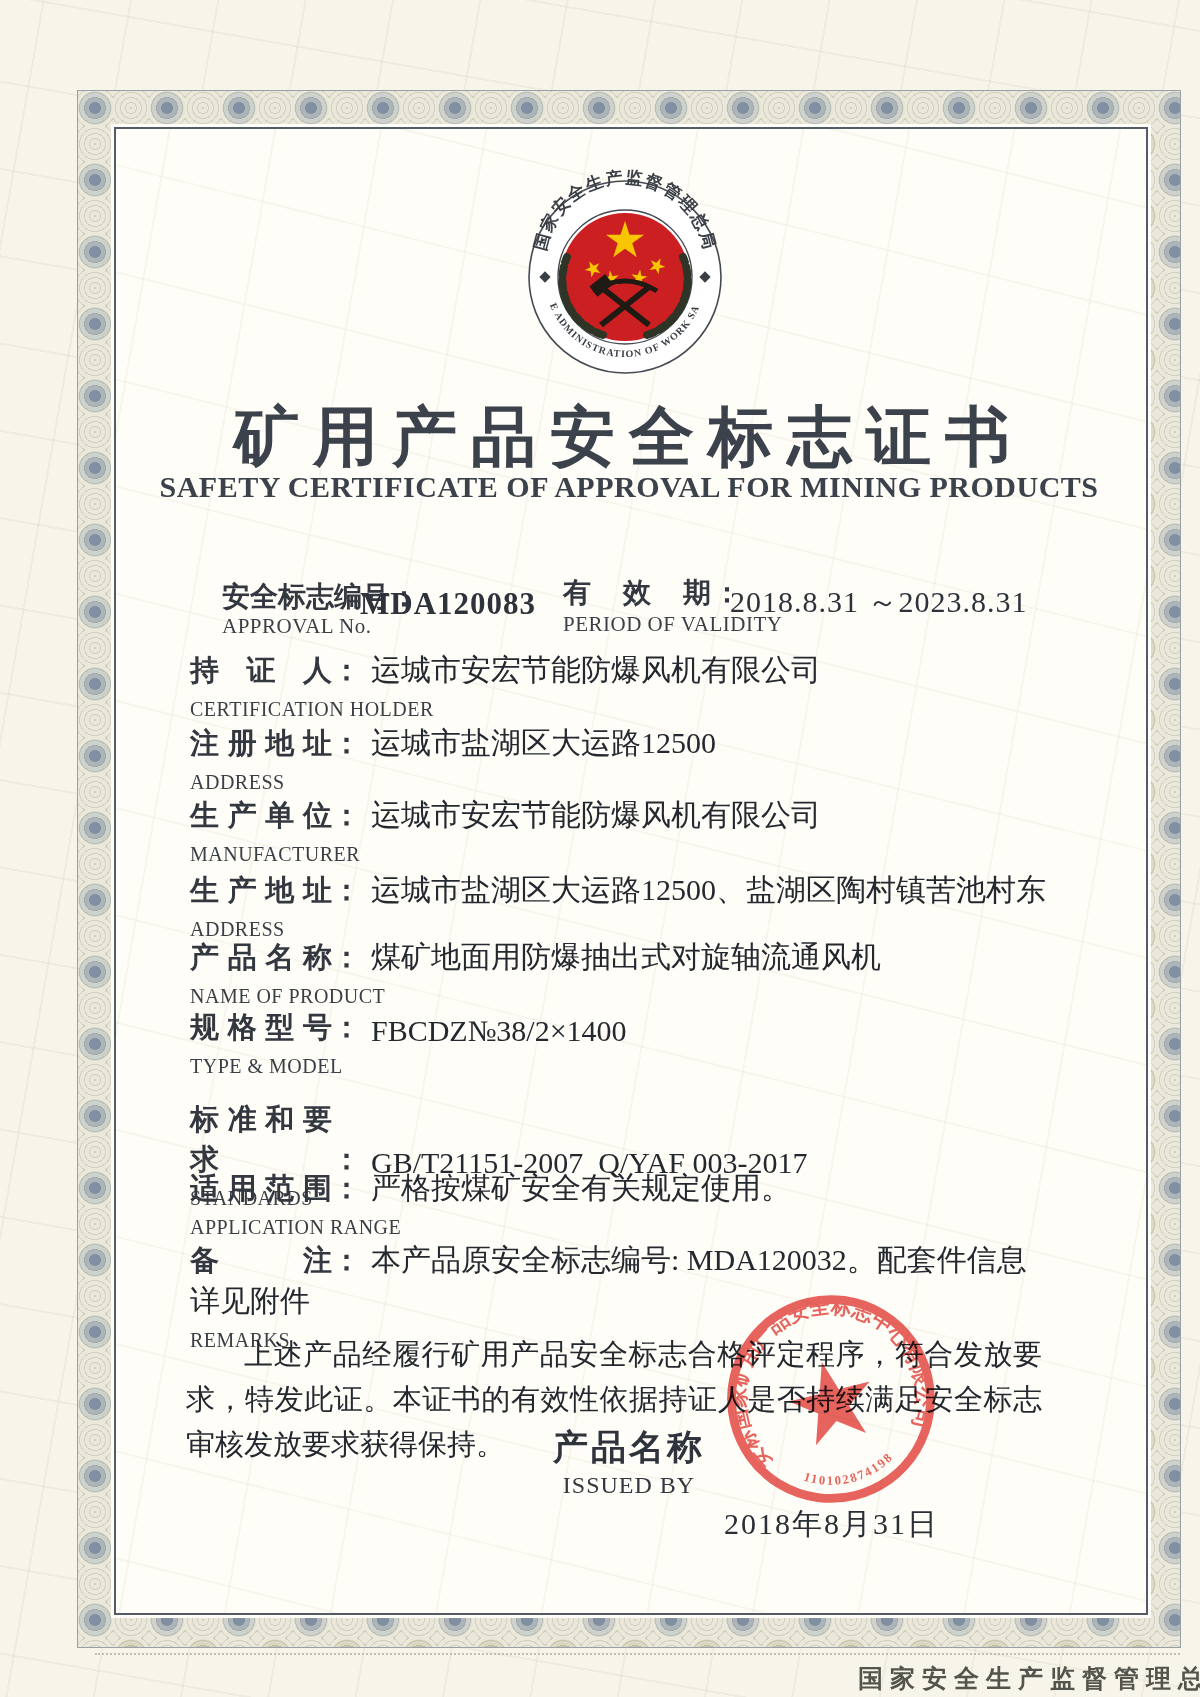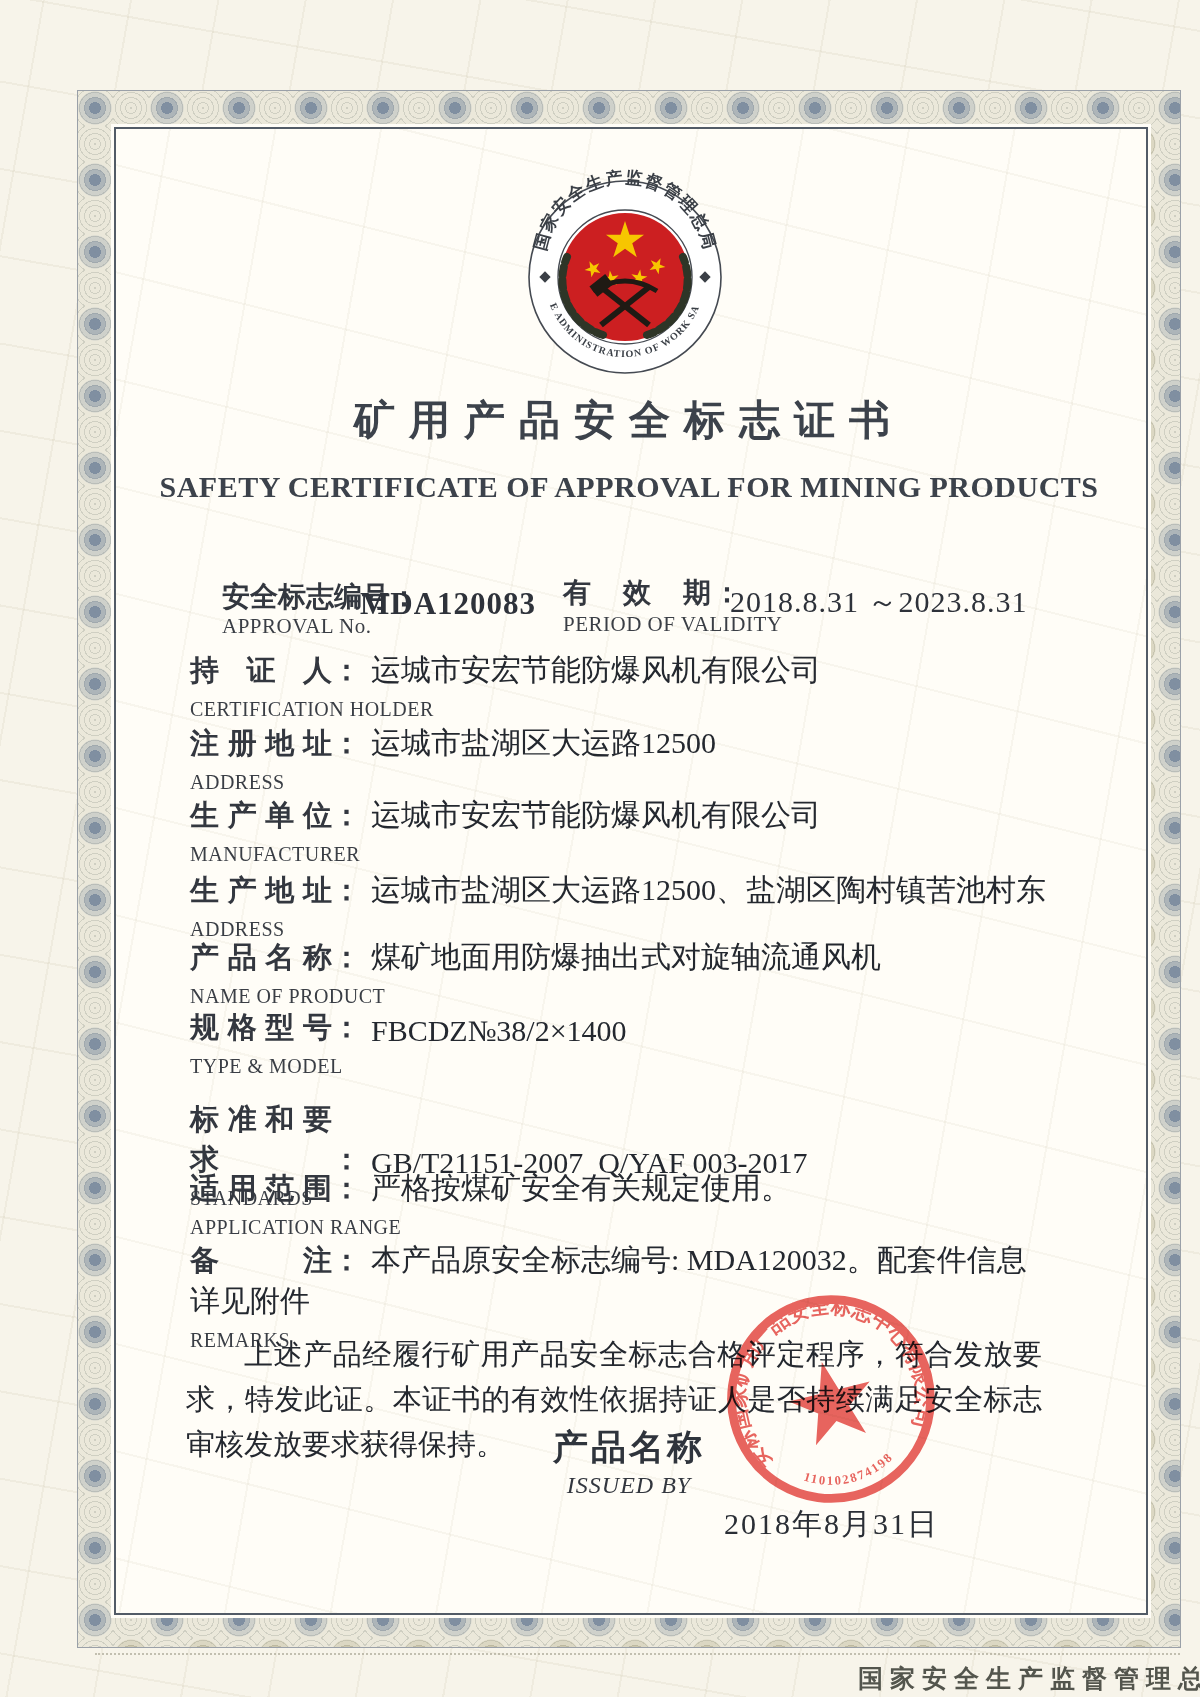--- a/index.html
+++ b/index.html
@@ -25,21 +25,21 @@
         repeating-linear-gradient(100deg, transparent 0 52px, rgba(205,198,175,.14) 52px 54px, transparent 54px 104px),
         repeating-linear-gradient(14deg, transparent 0 52px, rgba(205,198,175,.14) 52px 54px, transparent 54px 104px),
         #fffdf7;
       border:2px solid #525b66;box-shadow:0 0 0 3px #fffdf7;}
   .big-watermark{position:absolute;left:270px;top:610px;width:720px;height:560px;
       display:flex;align-items:center;justify-content:center;
       font-style:italic;font-weight:bold;font-size:430px;letter-spacing:-28px;
       color:rgba(189,177,139,.20);pointer-events:none;}
   .emblem{position:absolute;left:515px;top:165px;width:220px;height:220px;}
   .cert-title{position:absolute;left:114px;top:393px;width:1030px;text-align:center;
-      font-size:41px;font-weight:bold;letter-spacing:14px;color:#3c424b;}
+      font-size:65px;font-weight:bold;letter-spacing:14px;color:#3c424b;}
   .cert-subtitle{position:absolute;left:114px;top:470px;width:1030px;text-align:center;
       font-size:30px;font-weight:bold;letter-spacing:.5px;color:#3c424b;}
   .zh{font-weight:bold;}
   .hdr-zh{font-size:28px;color:#33373f;}
   .hdr-en{font-size:21px;color:#3a3e45;letter-spacing:.5px;}
   .approval-label{position:absolute;left:222px;top:578px;}
   .approval-en{position:absolute;left:222px;top:614px;}
   .approval-value{position:absolute;left:360px;top:586px;font-size:31px;letter-spacing:1px;font-weight:bold;}
   .validity-label{position:absolute;left:563px;top:574px;letter-spacing:2px;}
   .validity-en{position:absolute;left:563px;top:612px;}
@@ -48,21 +48,21 @@
   .flabel{display:inline-block;width:142px;font-size:29px;font-weight:bold;color:#33373f;
       text-align:justify;text-align-last:justify;vertical-align:bottom;}
   .fcolon{font-size:29px;font-weight:bold;color:#33373f;}
   .fvalue{font-size:30px;color:#24282f;margin-left:10px;white-space:pre-wrap;vertical-align:bottom;}
   .fsub{margin-top:7px;font-size:20px;color:#3a3e45;letter-spacing:.5px;}
   .declaration{position:absolute;left:186px;top:1332px;width:856px;
       font-size:29px;line-height:45px;text-indent:2em;text-align:justify;color:#24282f;}
   .issuer-zh{position:absolute;left:114px;top:1424px;width:1030px;text-align:center;
       font-size:35px;font-weight:bold;letter-spacing:3px;color:#2f343c;}
   .issuer-en{position:absolute;left:114px;top:1472px;width:1030px;text-align:center;
-      font-size:24px;color:#33373f;letter-spacing:1px;font-style:italic;}
+      font-size:24px;color:#33373f;letter-spacing:1px;}
   .issue-date{position:absolute;left:724px;top:1504px;font-size:30px;letter-spacing:2px;color:#2a2e35;}
   .stamp{position:absolute;left:714px;top:1282px;width:234px;height:234px;
       transform:rotate(-14deg);opacity:.88;mix-blend-mode:multiply;color:#e4504b;}
   .perforation{position:absolute;left:95px;top:1653px;width:1085px;height:0;
       border-top:2px dotted rgba(158,155,136,.6);}
   .footer-imprint{position:absolute;left:858px;top:1662px;font-size:25px;font-weight:bold;
       letter-spacing:7px;color:#53554d;white-space:nowrap;}
 </style>
 </head>
 <body>

